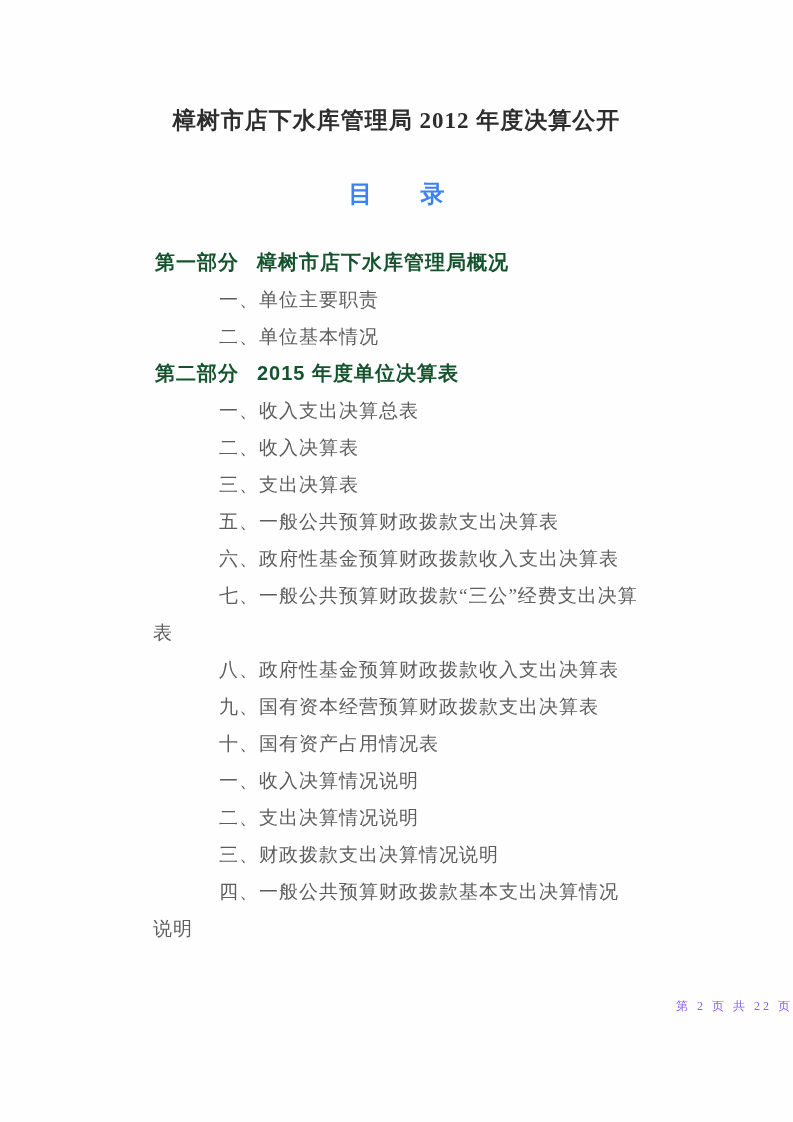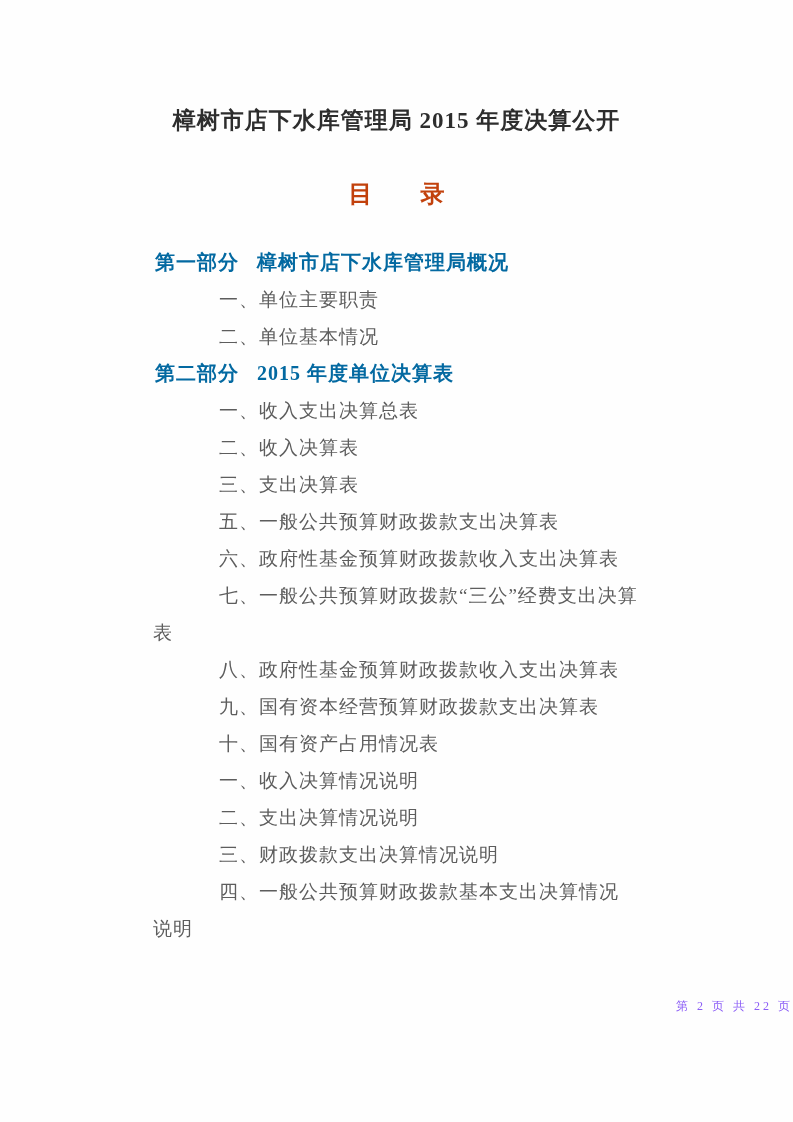--- a/index.html
+++ b/index.html
@@ -23,32 +23,32 @@
     font-weight: bold;
     color: #2d2d2d;
     letter-spacing: 1px;
     line-height: 30px;
   }
   .toc-heading {
     margin-top: 43px;
     text-align: center;
     font-size: 24px;
     font-weight: bold;
-    color: #c2410c;
+    color: #3b82f6;
     line-height: 30px;
   }
   .toc {
     margin: 35px 155px 0 128px;
     width: 510px;
   }
   .toc-section-heading {
-    font-family: Liberation Serif, serif;
+    font-family: Liberation Sans, sans-serif;
     font-size: 20px;
     font-weight: bold;
-    color: #0369a1;
+    color: #14532d;
     line-height: 37px;
     padding-left: 27px;
     letter-spacing: 1px;
   }
   .sec-label { margin-right: 18px; }
   .toc-item {
     font-size: 19px;
     color: #5d5d5d;
     line-height: 37px;
     text-indent: 66px;
@@ -65,21 +65,21 @@
     font-size: 12px;
     color: #8b5cf6;
     letter-spacing: 3px;
   }
 </style>
 </head>
 <body>
 
 <div class="page">
 
-  <div class="doc-title">樟树市店下水库管理局 2015 年度决算公开</div>
+  <div class="doc-title">樟树市店下水库管理局 2012 年度决算公开</div>
 
   <div class="toc-heading">目　　录</div>
 
   <div class="toc">
       <div class="toc-section-heading"><span class="sec-label">第一部分</span><span class="sec-title">樟树市店下水库管理局概况</span></div>
       <div class="toc-item">一、单位主要职责</div>
       <div class="toc-item">二、单位基本情况</div>
       <div class="toc-section-heading"><span class="sec-label">第二部分</span><span class="sec-title">2015 年度单位决算表</span></div>
       <div class="toc-item">一、收入支出决算总表</div>
       <div class="toc-item">二、收入决算表</div>

